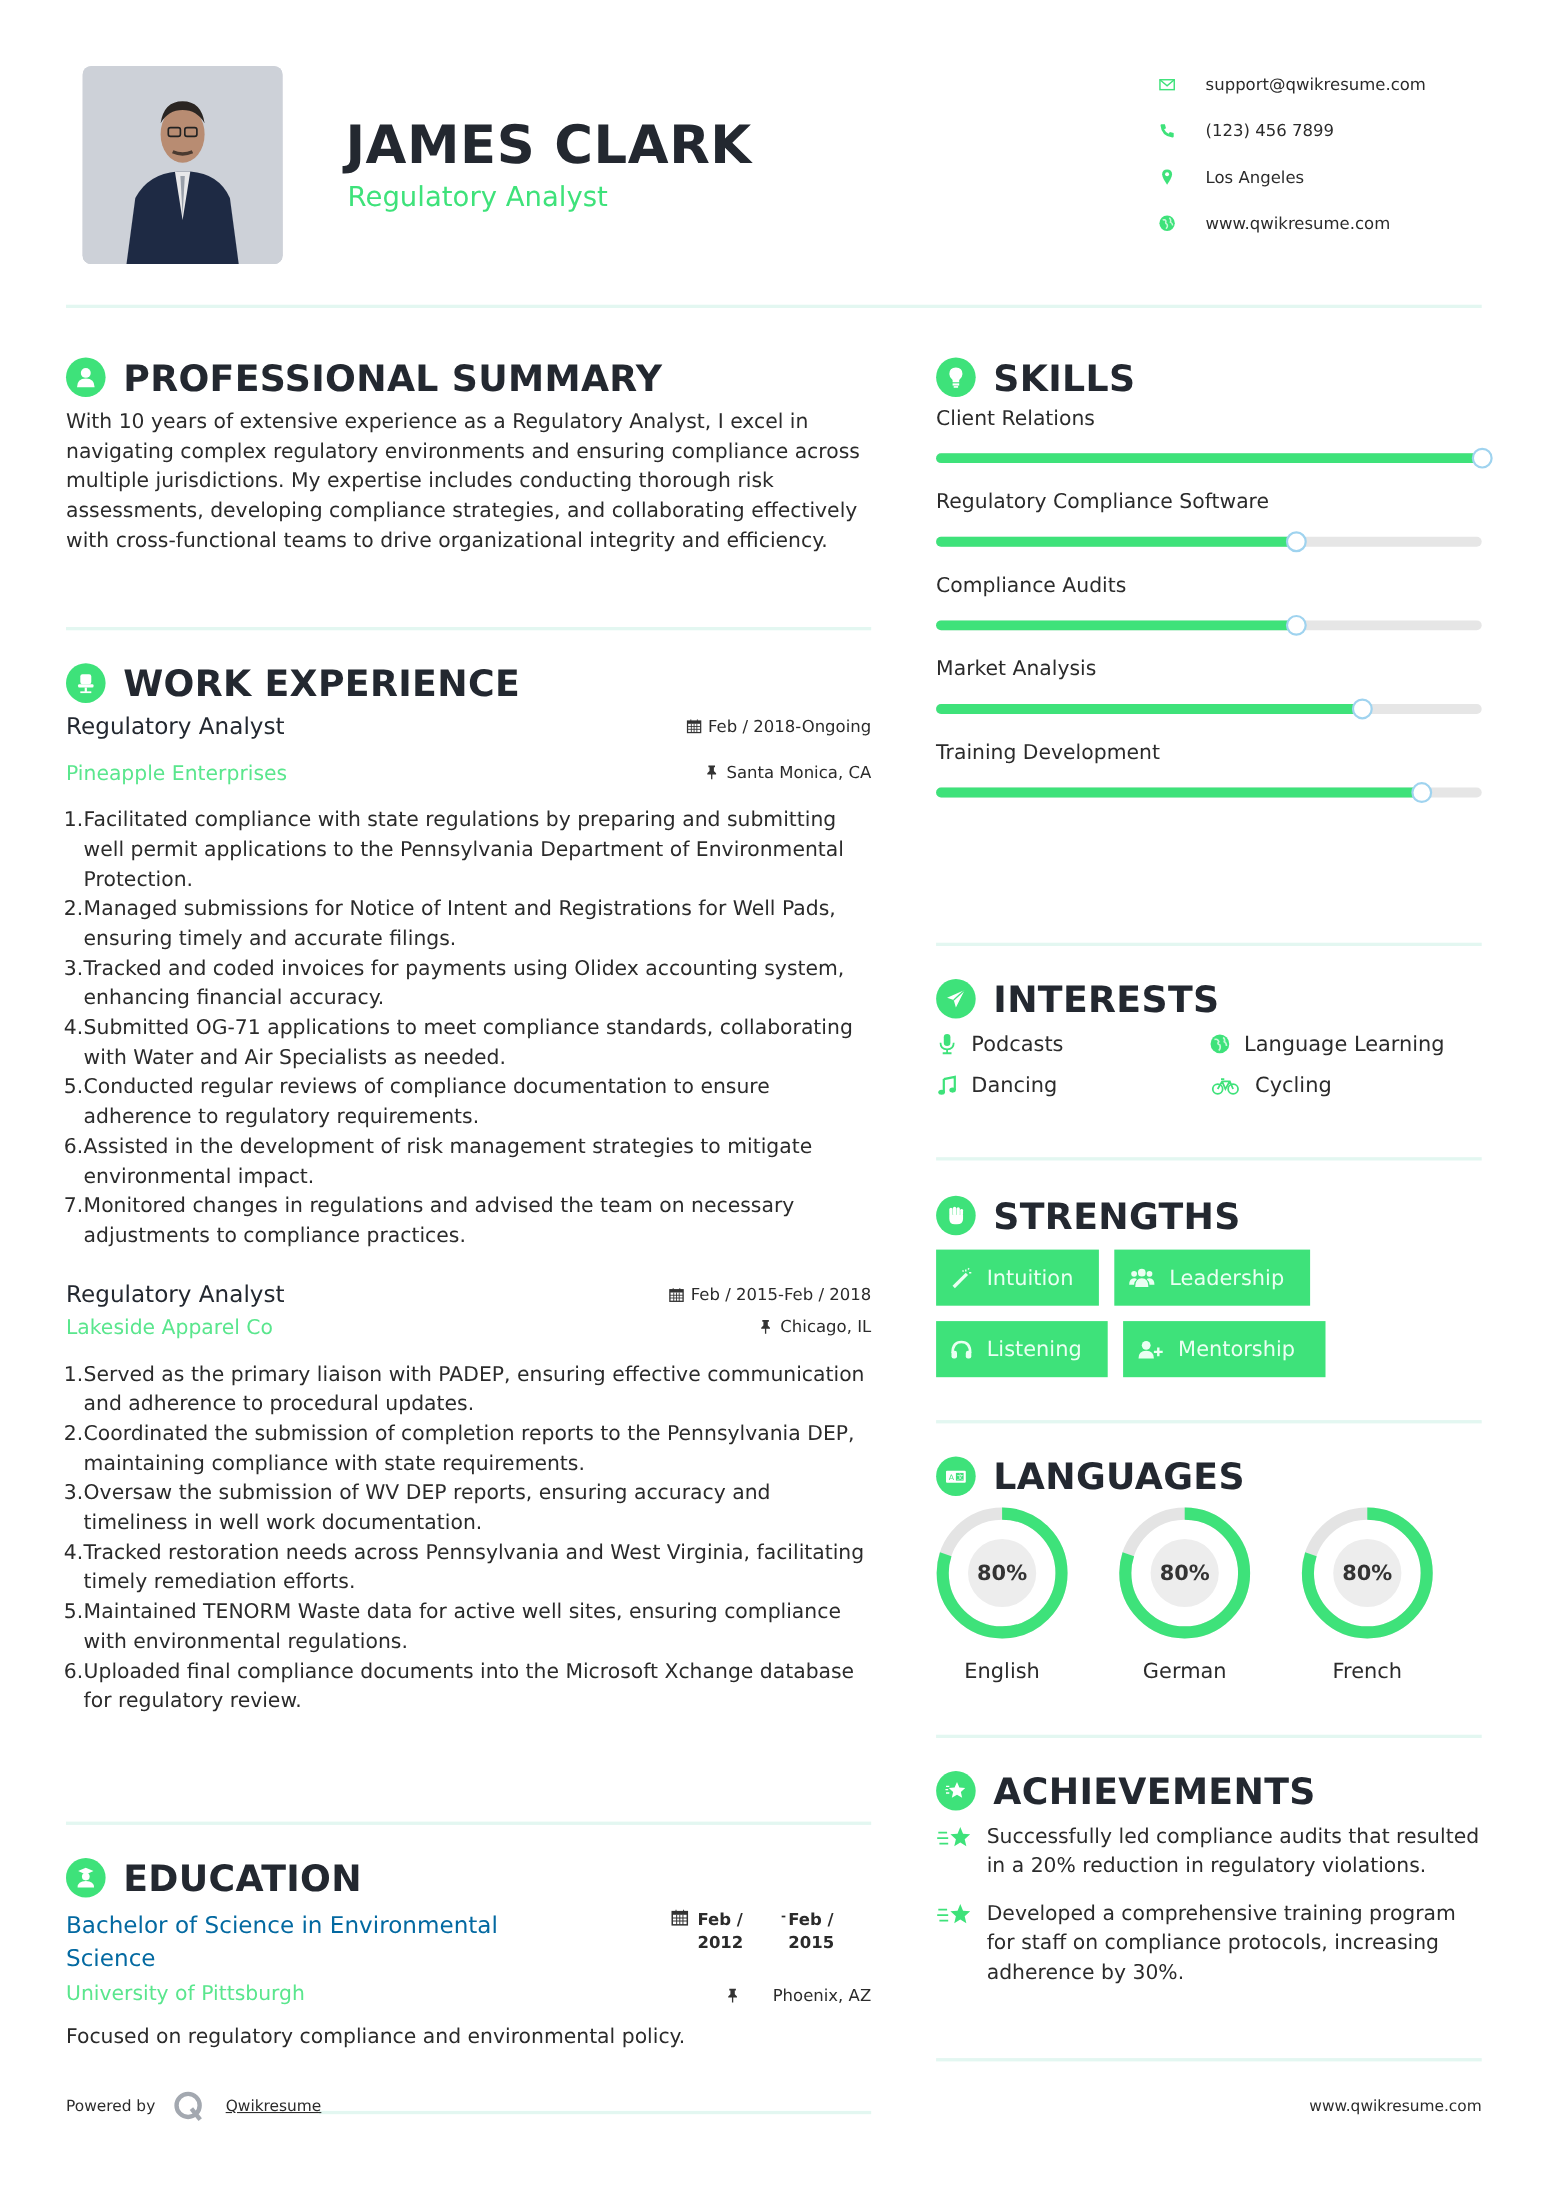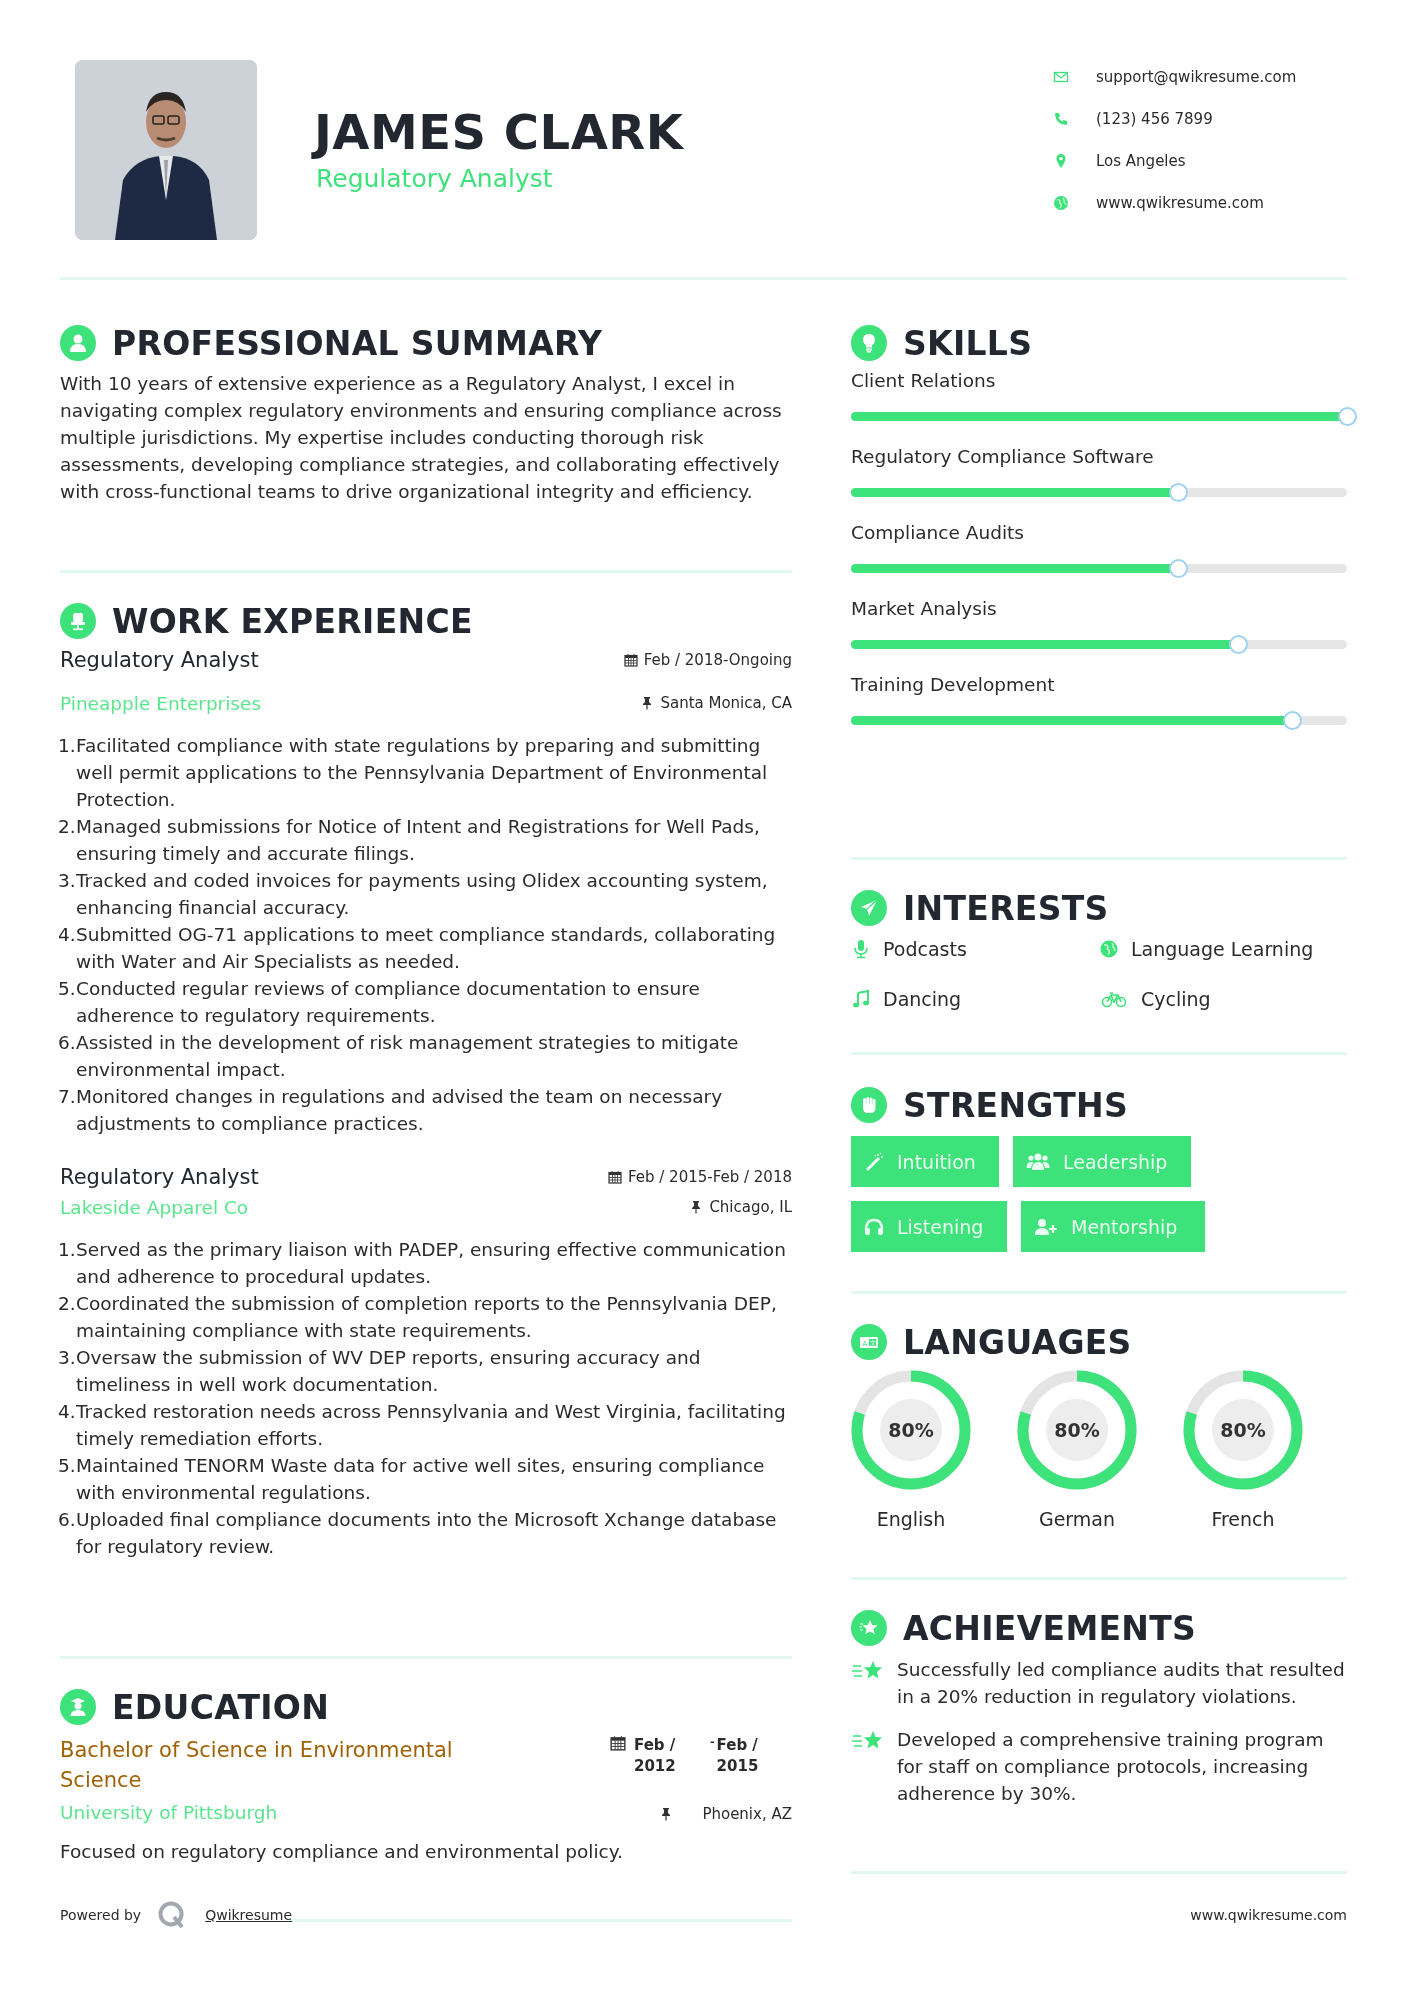--- a/index.html
+++ b/index.html
@@ -38,21 +38,21 @@
   ol.bul li { display: flex; }
   ol.bul li .n { width: 18px; flex: none; margin-left: -2px; }
 
   
   .skill-label { font-size: 18.5px; color: #2b2b2b; height: 30px; }
   .track { position: relative; height: 9px; border-radius: 5px; background: #e6e6e6; margin-top: 12px; }
   .fill { position: absolute; left: 0; top: 0; height: 9px; border-radius: 5px; background: #3ee27a; }
   .knob { position: absolute; top: -5px; width: 19px; height: 19px; border-radius: 50%; background: #fff; border: 2px solid #9fd3ef; margin-left: -9px; }
 
   
-  .int-grid { display: grid; grid-template-columns: 248px 248px; row-gap: 28px; }
+  .int-grid { display: grid; grid-template-columns: 248px 248px; row-gap: 16px; }
   .int { display: flex; align-items: center; font-size: 19px; color: #2b2b2b; }
   .int svg { width: 20px; height: 20px; margin-right: 12px; }
 
   
   .tags { display: flex; flex-wrap: wrap; gap: 14px 14px; width: 420px; }
   .tag { background: #3ee27a; color: #eafff2; font-size: 19px; height: 51px; padding: 0 12px; display: inline-flex; align-items: center; }
   .tag svg { width: 22px; height: 22px; margin-right: 12px; }
 
   
   .langs { display: flex; gap: 46px; }
@@ -265,21 +265,21 @@
   <span class="sec-ic">
     <svg viewBox="0 0 22 22">
         <path d="M4 5 L11 2 L18 5 L11 8 Z" fill="#fff"></path>
         <circle cx="11" cy="10" r="3.5" fill="#fff"></circle>
         <path d="M3.5 20 Q3.5 14 11 14 Q18.5 14 18.5 20 Z" fill="#fff"></path>
       </svg>
   </span>
   <span class="sec-t">EDUCATION</span>
 </div>
 
-<div class="abs" style="left:60px; top:1735px; width:480px; font-size:21px; line-height:30px; color:#a16207;">Bachelor of Science in Environmental Science</div>
+<div class="abs" style="left:60px; top:1735px; width:480px; font-size:21px; line-height:30px; color:#0369a1;">Bachelor of Science in Environmental Science</div>
 <div class="abs meta" style="left:610px; top:1735px; align-items:flex-start;font-weight:bold;">
   <svg viewBox="0 0 14 14" style="width:16px;height:16px;">
       <rect x="1" y="2.5" width="12" height="10.5" fill="none" stroke="#333" stroke-width="1.2"></rect>
       <rect x="1" y="2.5" width="12" height="2.5" fill="#333"></rect>
       <path d="M4 1 V3.5 M10 1 V3.5 M1 7.5 H13 M1 10 H13 M4.5 5 V13 M7 5 V13 M9.5 5 V13" stroke="#333" stroke-width="0.8"></path>
     </svg>
   <span style="width:52px; line-height:21px; margin-left:2px;">Feb / 2012</span>
   <span style="margin:0 2px 0 24px; font-size:11px;">-</span>
   <span style="width:52px; line-height:21px;">Feb / 2015</span>
 </div>

